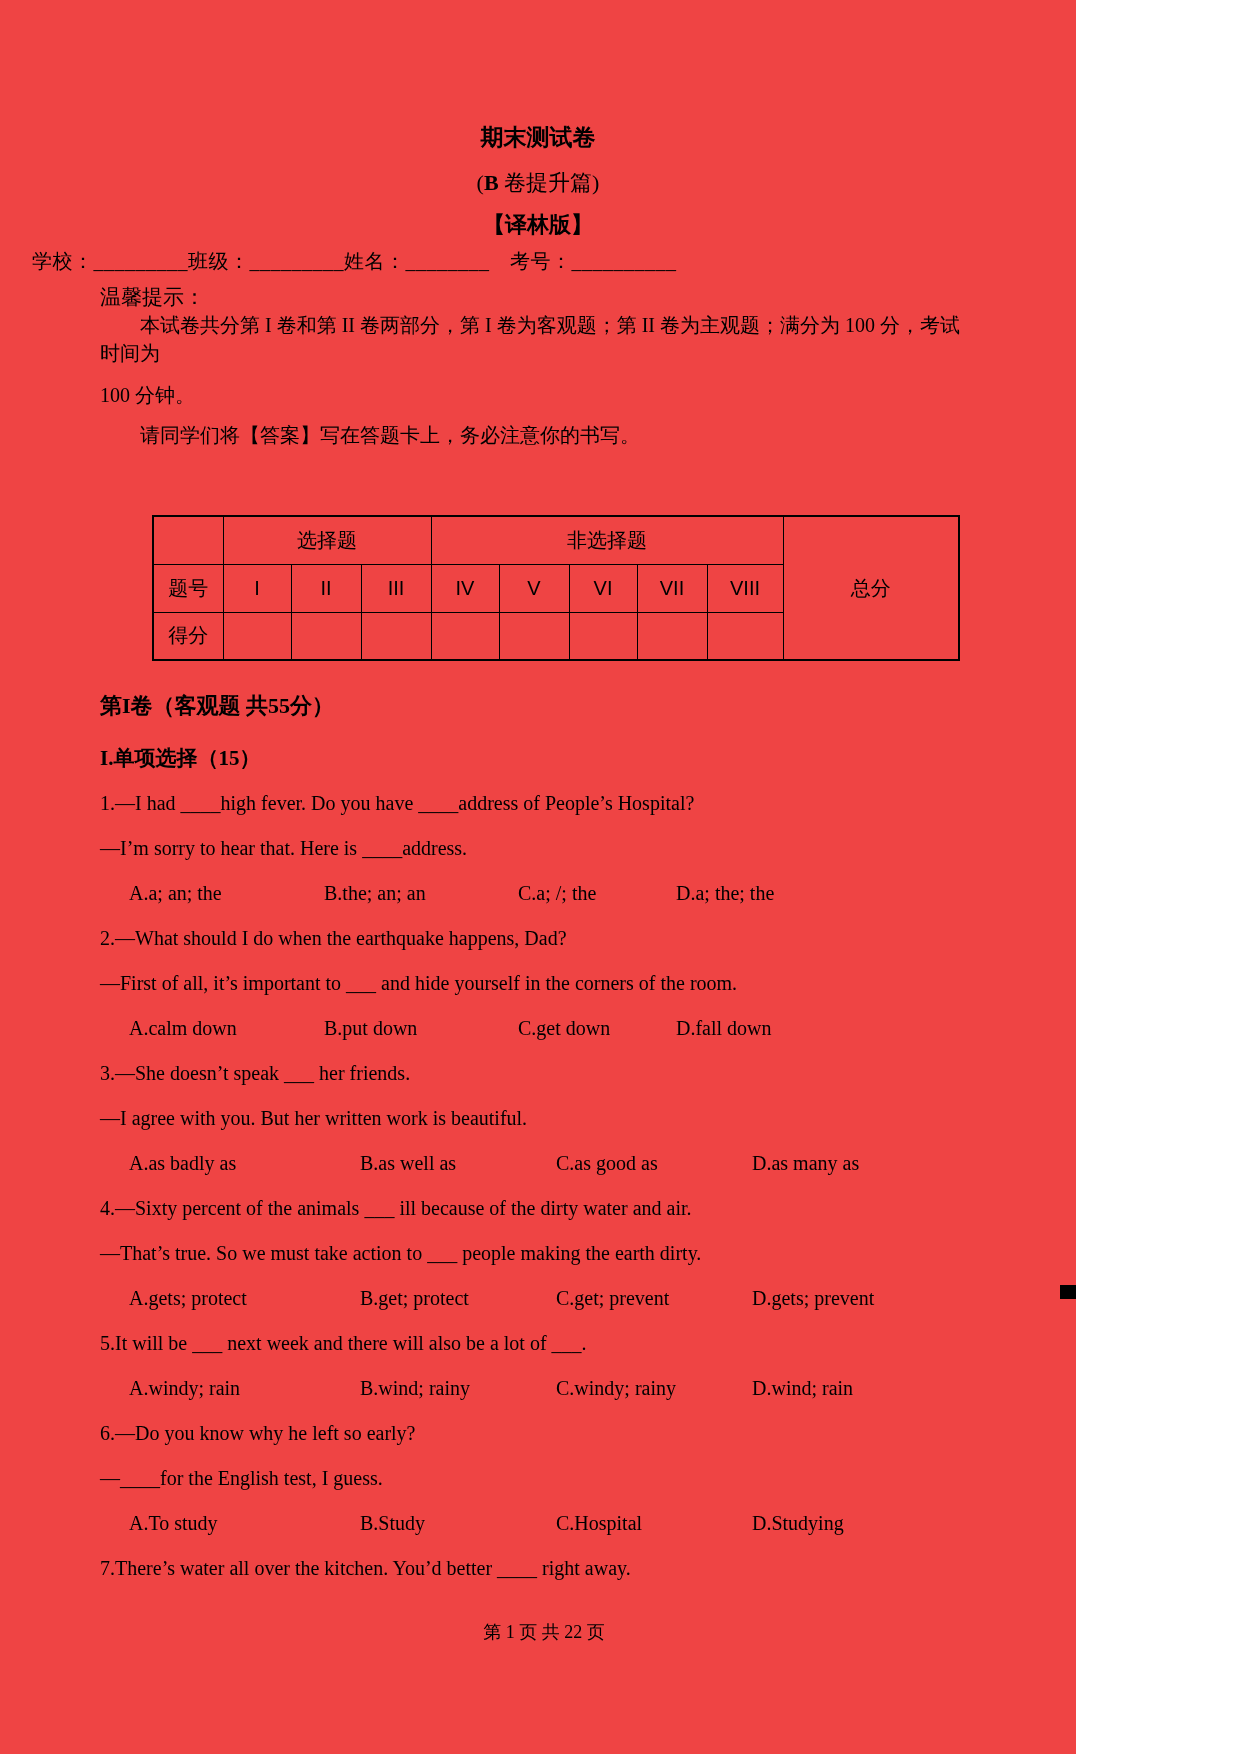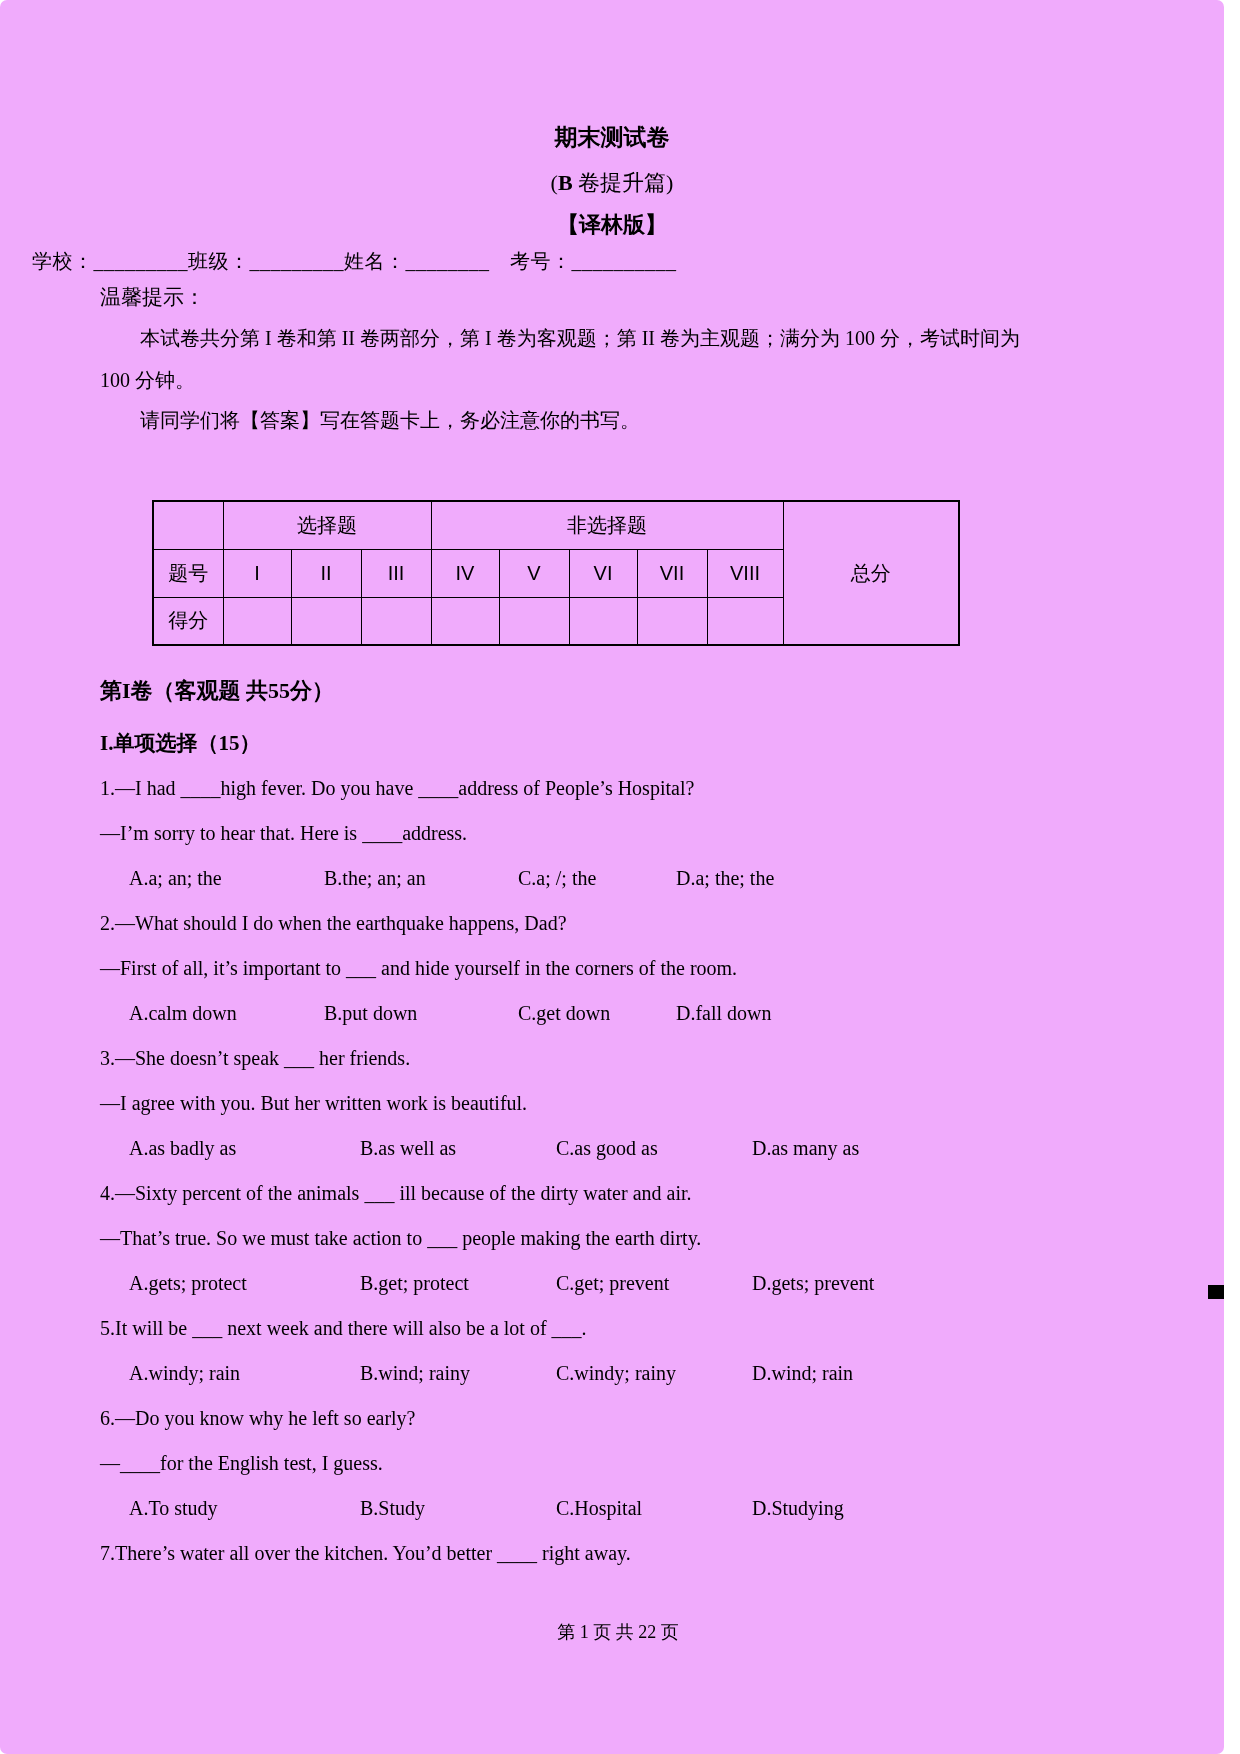--- a/index.html
+++ b/index.html
@@ -2,30 +2,30 @@
 <html><head>
 <meta charset="utf-8">
 <style>
   * { margin:0; padding:0; box-sizing:border-box; }
   html,body { background:#ffffff; }
   body {
     width:1240px; height:1754px;
     font-family:"Liberation Serif","DejaVu Serif",serif;
     color:#000;
   }
-  .page { position:relative; width:1224px; height:1754px; background:#f0abfc; overflow:hidden;border-radius:7px; }
+  .page { position:relative; width:1076px; height:1754px; background:#ef4444; overflow:hidden; }
   .content { padding:0 100px; }
 
   .title   { margin-top:124px; text-align:center; font-size:23px; line-height:28px; font-weight:bold; }
   .subtitle{ margin-top:17px;  text-align:center; font-size:22px; line-height:28px; }
   .subtitle .b { font-weight:bold; }
   .edition { margin-top:14px;  text-align:center; font-size:22px; line-height:28px; font-weight:bold; }
   .info-line { margin-top:8px; position:relative; left:-68px; font-size:20px; line-height:28px; letter-spacing:0.5px; }
   .tip     { margin-top:8px;  font-size:21px; line-height:28px; }
-  .intro   { margin-top:13px; font-size:20px; line-height:28px; text-indent:40px; }
+  .intro   { font-size:20px; line-height:28px; text-indent:40px; }
   .intro2  { margin-top:14px; font-size:20px; line-height:28px; }
   .instruction { margin-top:12px; font-size:20px; line-height:28px; text-indent:40px; }
 
   table.score { margin-top:66px; margin-left:52px; border-collapse:collapse; border:2px solid #000; table-layout:fixed; }
   table.score td { border:1px solid #000; height:48px; text-align:center; vertical-align:middle; font-size:20px; }
   td.roman { font-family:"Liberation Sans","DejaVu Sans",sans-serif; font-size:19px; }
 
   .part-title   { margin-top:30px; font-size:22px; line-height:30px; font-weight:bold; }
   .section-title{ margin-top:22px; font-size:21px; line-height:30px; font-weight:bold; }
 

